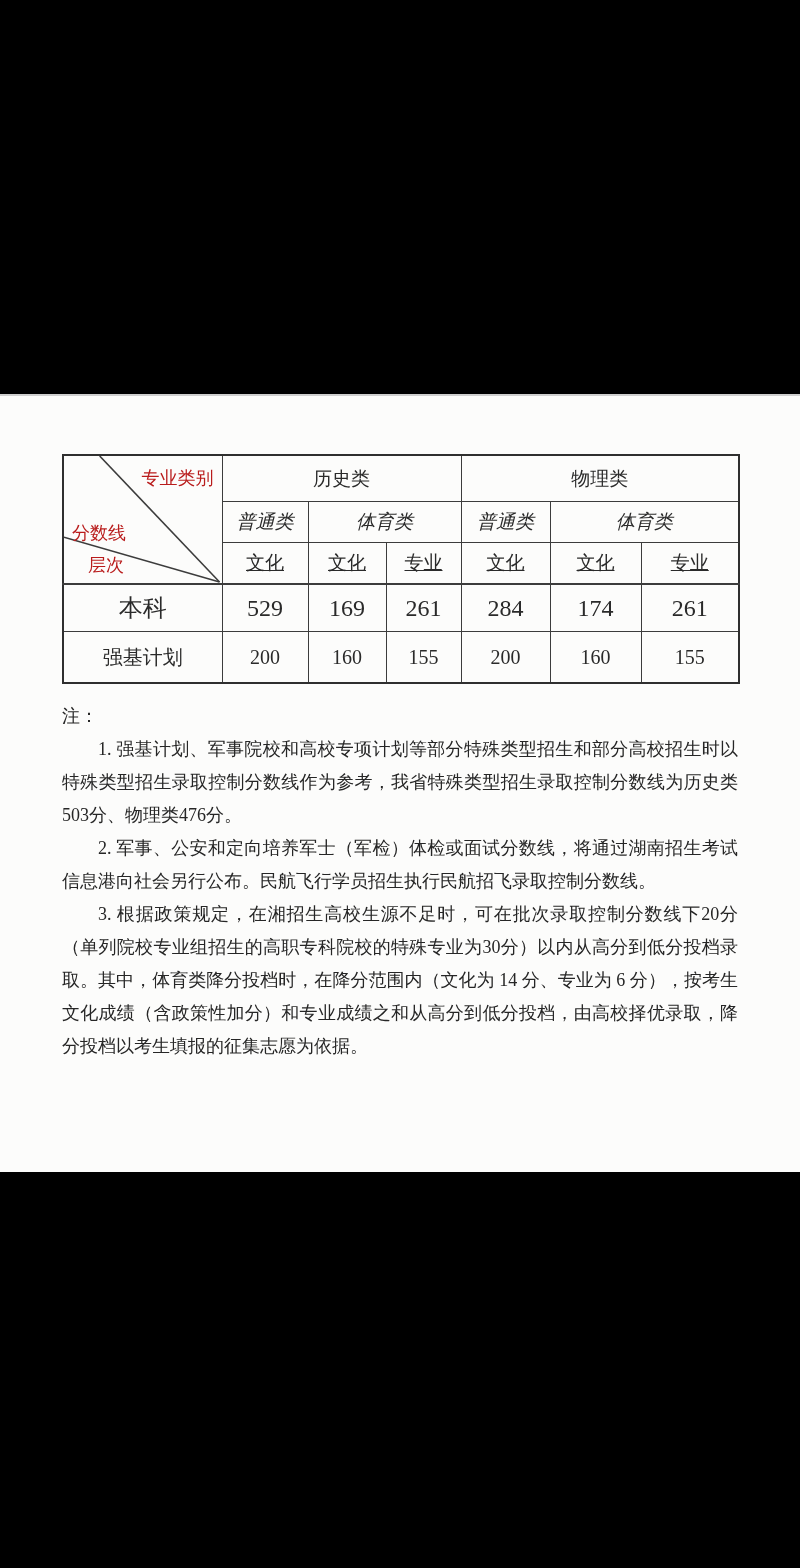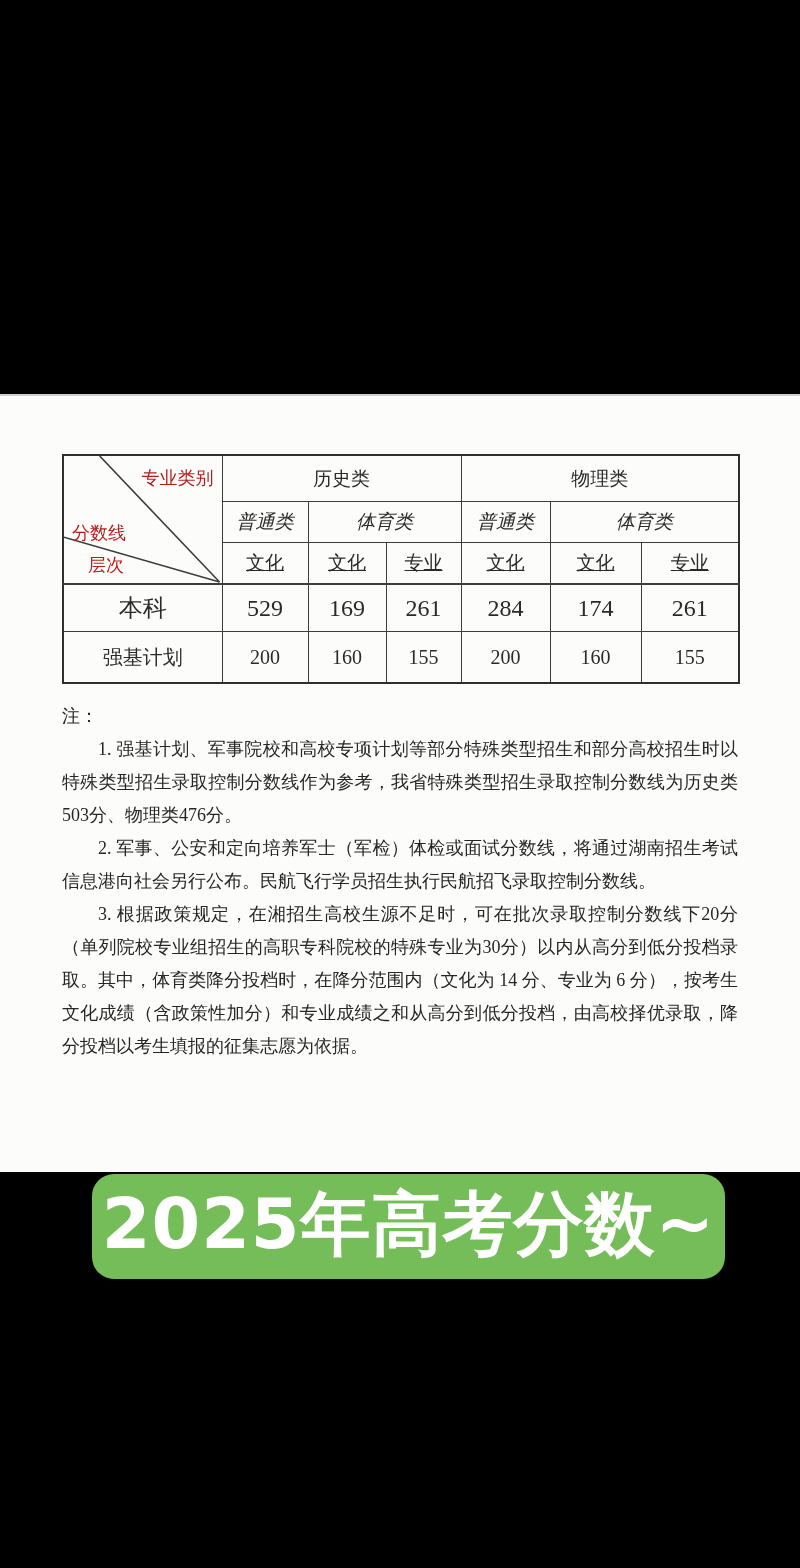--- a/index.html
+++ b/index.html
@@ -137,19 +137,16 @@
 
     <div class="notes">
       <div class="notes-label">注：</div>
       <p>1. 强基计划、军事院校和高校专项计划等部分特殊类型招生和部分高校招生时以特殊类型招生录取控制分数线作为参考，我省特殊类型招生录取控制分数线为历史类503分、物理类476分。</p>
       <p>2. 军事、公安和定向培养军士（军检）体检或面试分数线，将通过湖南招生考试信息港向社会另行公布。民航飞行学员招生执行民航招飞录取控制分数线。</p>
       <p>3. 根据政策规定，在湘招生高校生源不足时，可在批次录取控制分数线下20分（单列院校专业组招生的高职专科院校的特殊专业为30分）以内从高分到低分投档录取。其中，体育类降分投档时，在降分范围内（文化为 14 分、专业为 6 分），按考生文化成绩（含政策性加分）和专业成绩之和从高分到低分投档，由高校择优录取，降分投档以考生填报的征集志愿为依据。</p>
     </div>
 
   </div>
 
-  <div class="banner">
-    <span>2025年高考分数~</span>
-  </div>
 
   <div class="black-bar bottom"></div>
 
 </div>
 
 </body></html>

